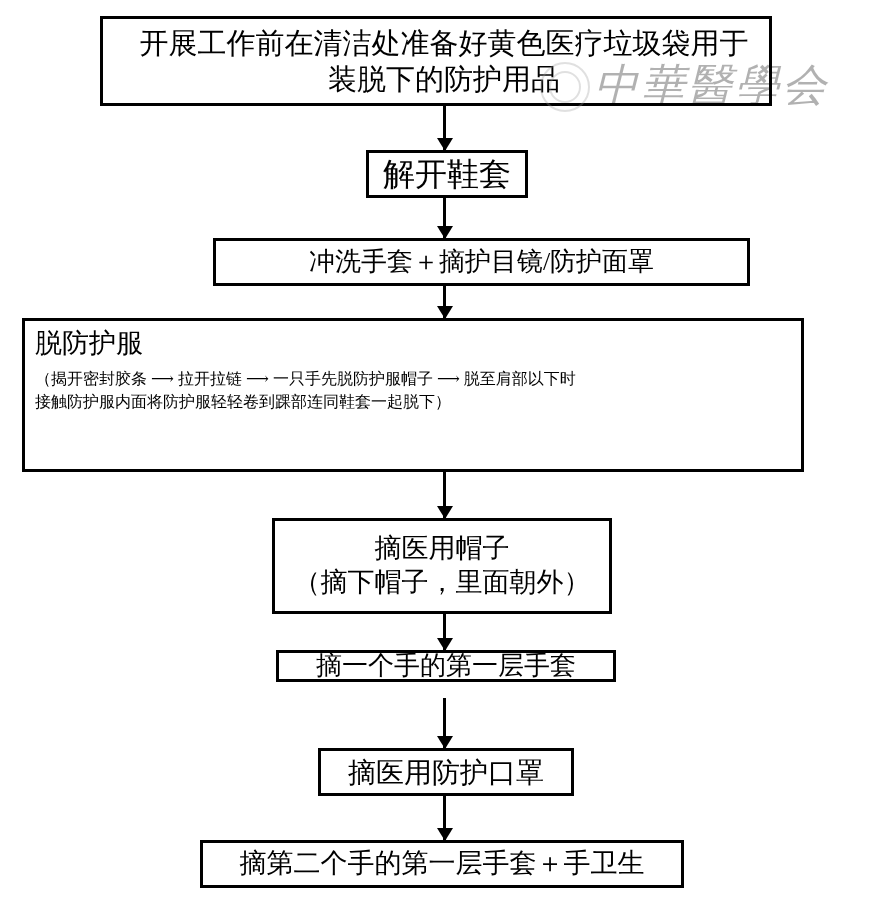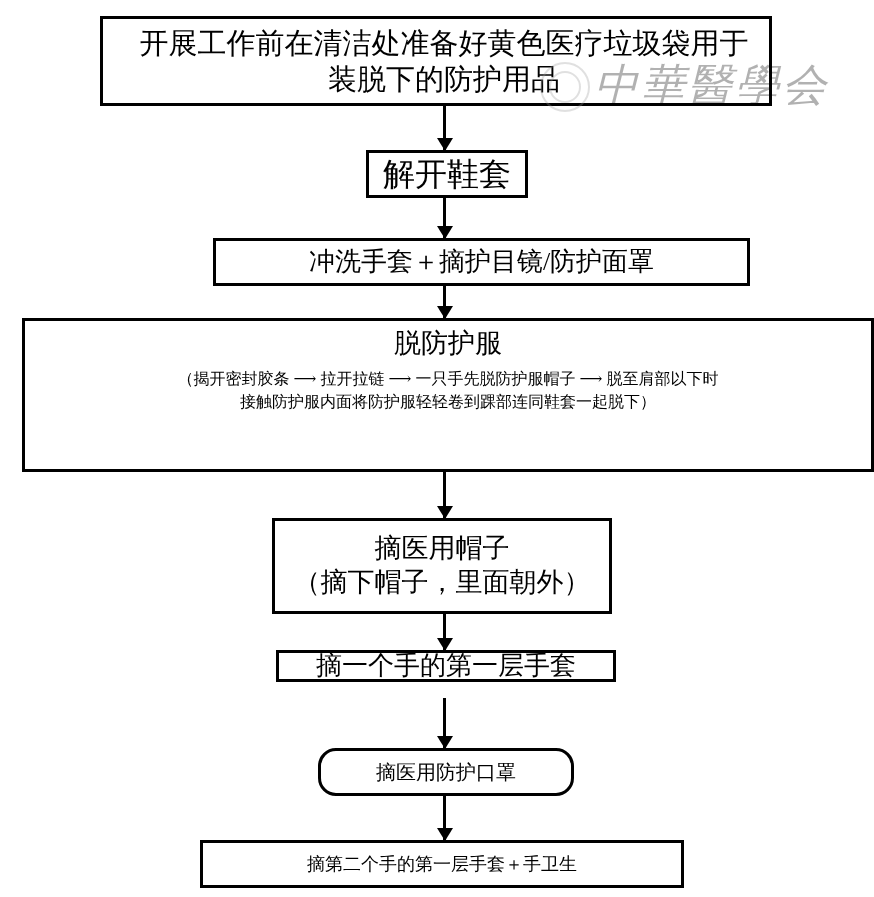--- a/index.html
+++ b/index.html
@@ -51,28 +51,28 @@
     height: 0;
     border-left: 8px solid transparent;
     border-right: 8px solid transparent;
     border-top: 13px solid #000000;
   }
 
   
   #n1 { left: 100px; top: 16px;  width: 672px; height: 90px;  font-size: 29px; padding-left: 16px; }
   #n2 { left: 366px; top: 150px; width: 162px; height: 48px;  font-size: 32px; }
   #n3 { left: 213px; top: 238px; width: 537px; height: 48px;  font-size: 26px; }
-  #n4 { left: 22px;  top: 318px; width: 852px; height: 154px; font-size: 26px;
-        justify-content: flex-start; align-items: center; padding: 6px 10px 8px 10px; }
+  #n4 { left: 22px;  top: 318px; width: 782px; height: 154px; font-size: 26px;
+        justify-content: flex-start; align-items: flex-start; padding: 6px 10px 8px 10px; }
   #n4 .title { text-align: center; font-size: 27px; margin-bottom: 6px; }
   #n4 .detail { text-align: left; font-size: 16px; line-height: 1.45; }
   #n5 { left: 272px; top: 518px; width: 340px; height: 96px;  font-size: 27px; }
   #n6 { left: 276px; top: 650px; width: 340px; height: 32px;  font-size: 26px; }
-  #n7 { left: 318px; top: 748px; width: 256px; height: 48px;  font-size: 20px; border-radius: 18px; }
-  #n8 { left: 200px; top: 840px; width: 484px; height: 48px;  font-size: 18px; }
+  #n7 { left: 318px; top: 748px; width: 256px; height: 48px;  font-size: 28px; }
+  #n8 { left: 200px; top: 840px; width: 484px; height: 48px;  font-size: 27px; }
 
   
   #a1 { left: 443px; top: 106px; height: 44px; }
   #a2 { left: 443px; top: 198px; height: 40px; }
   #a3 { left: 443px; top: 286px; height: 32px; }
   #a4 { left: 443px; top: 472px; height: 46px; }
   #a5 { left: 443px; top: 614px; height: 36px; }
   #a6 { left: 443px; top: 698px; height: 50px; }
   #a7 { left: 443px; top: 796px; height: 44px; }
 

